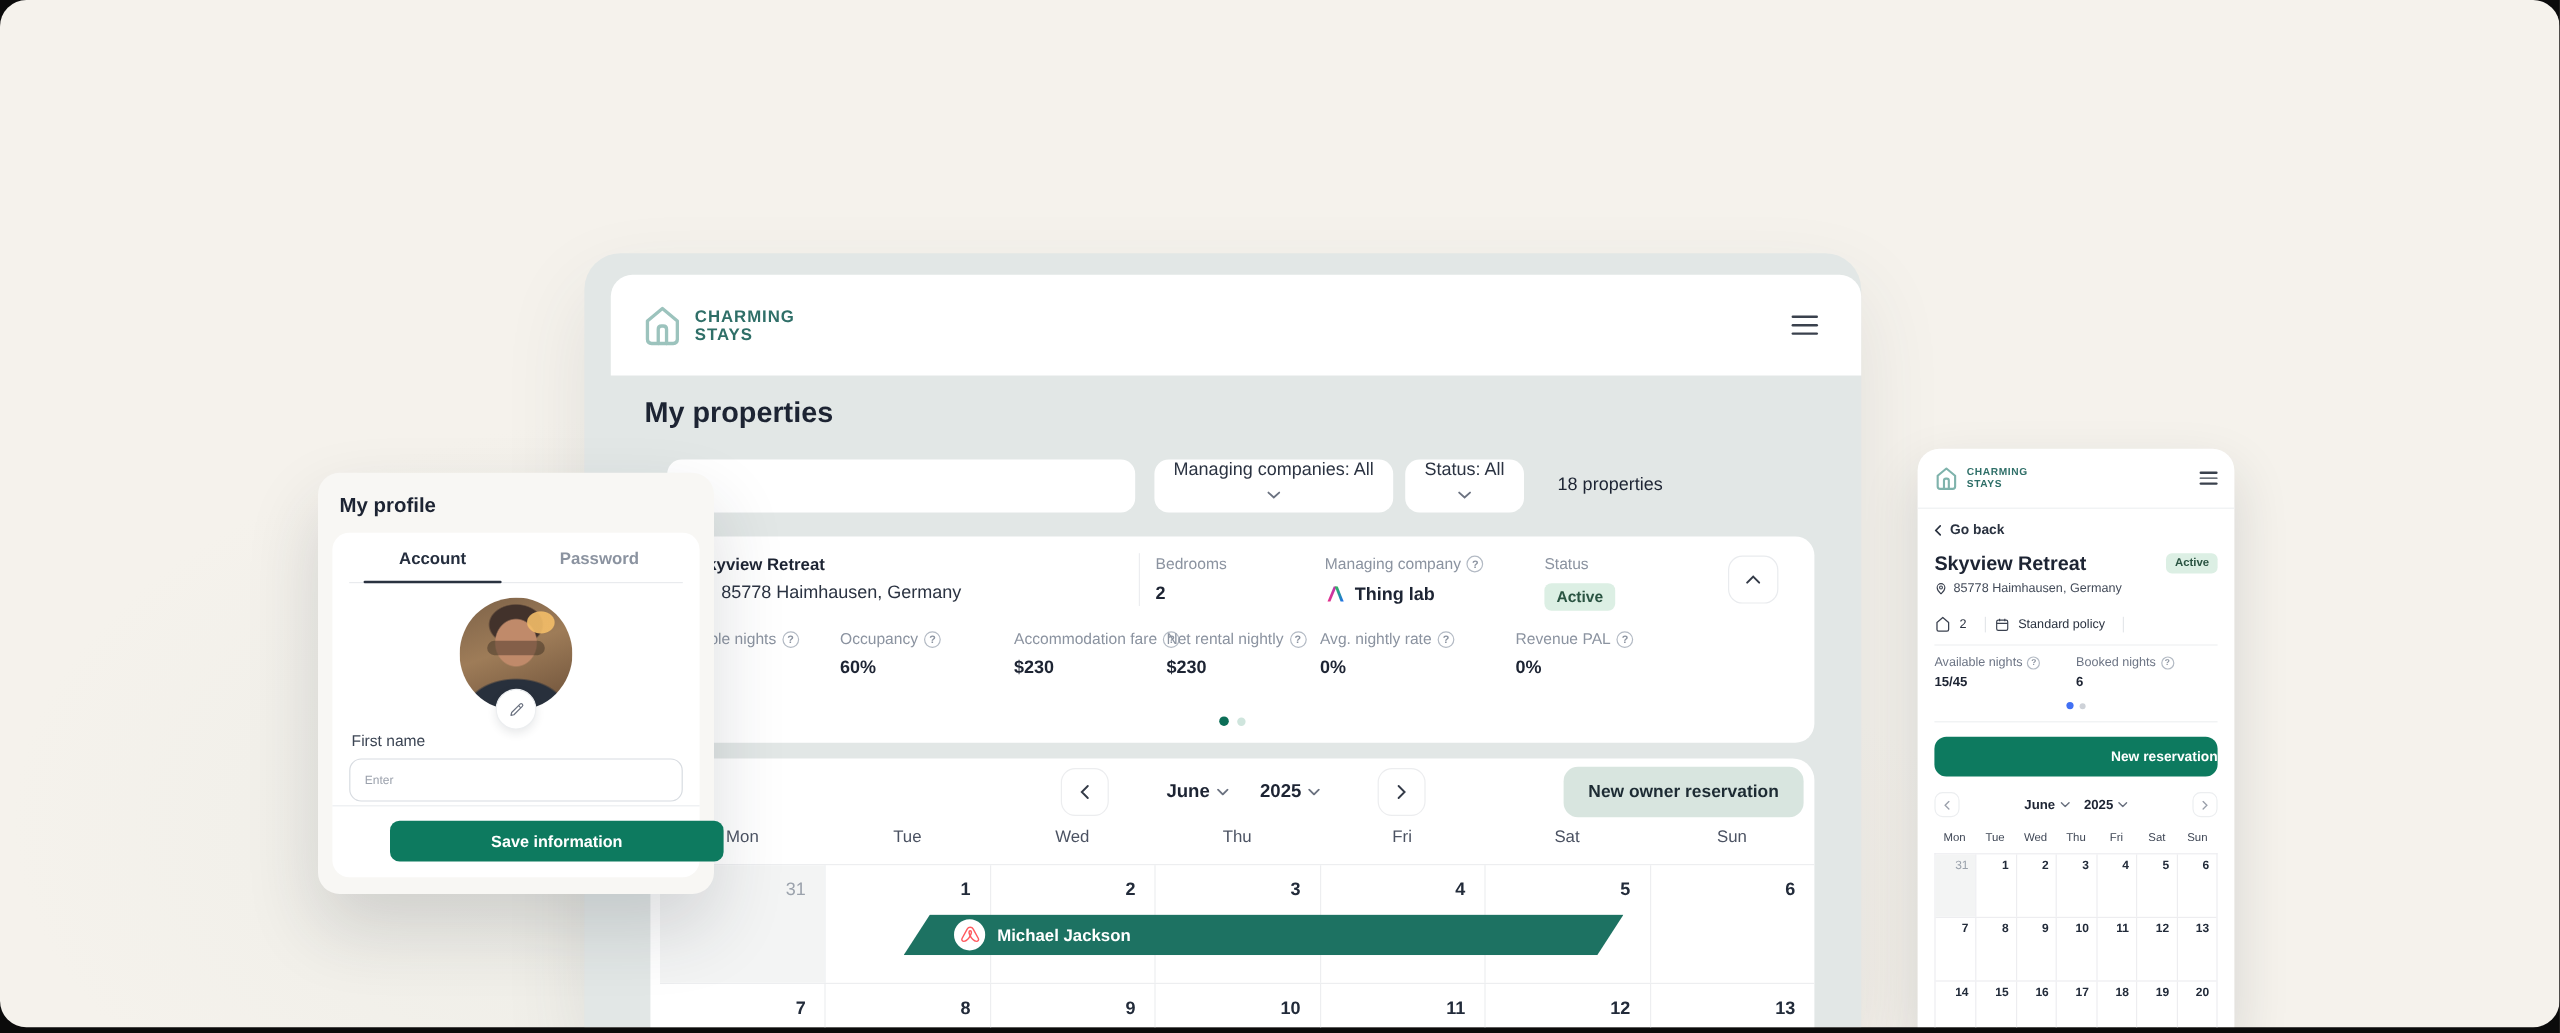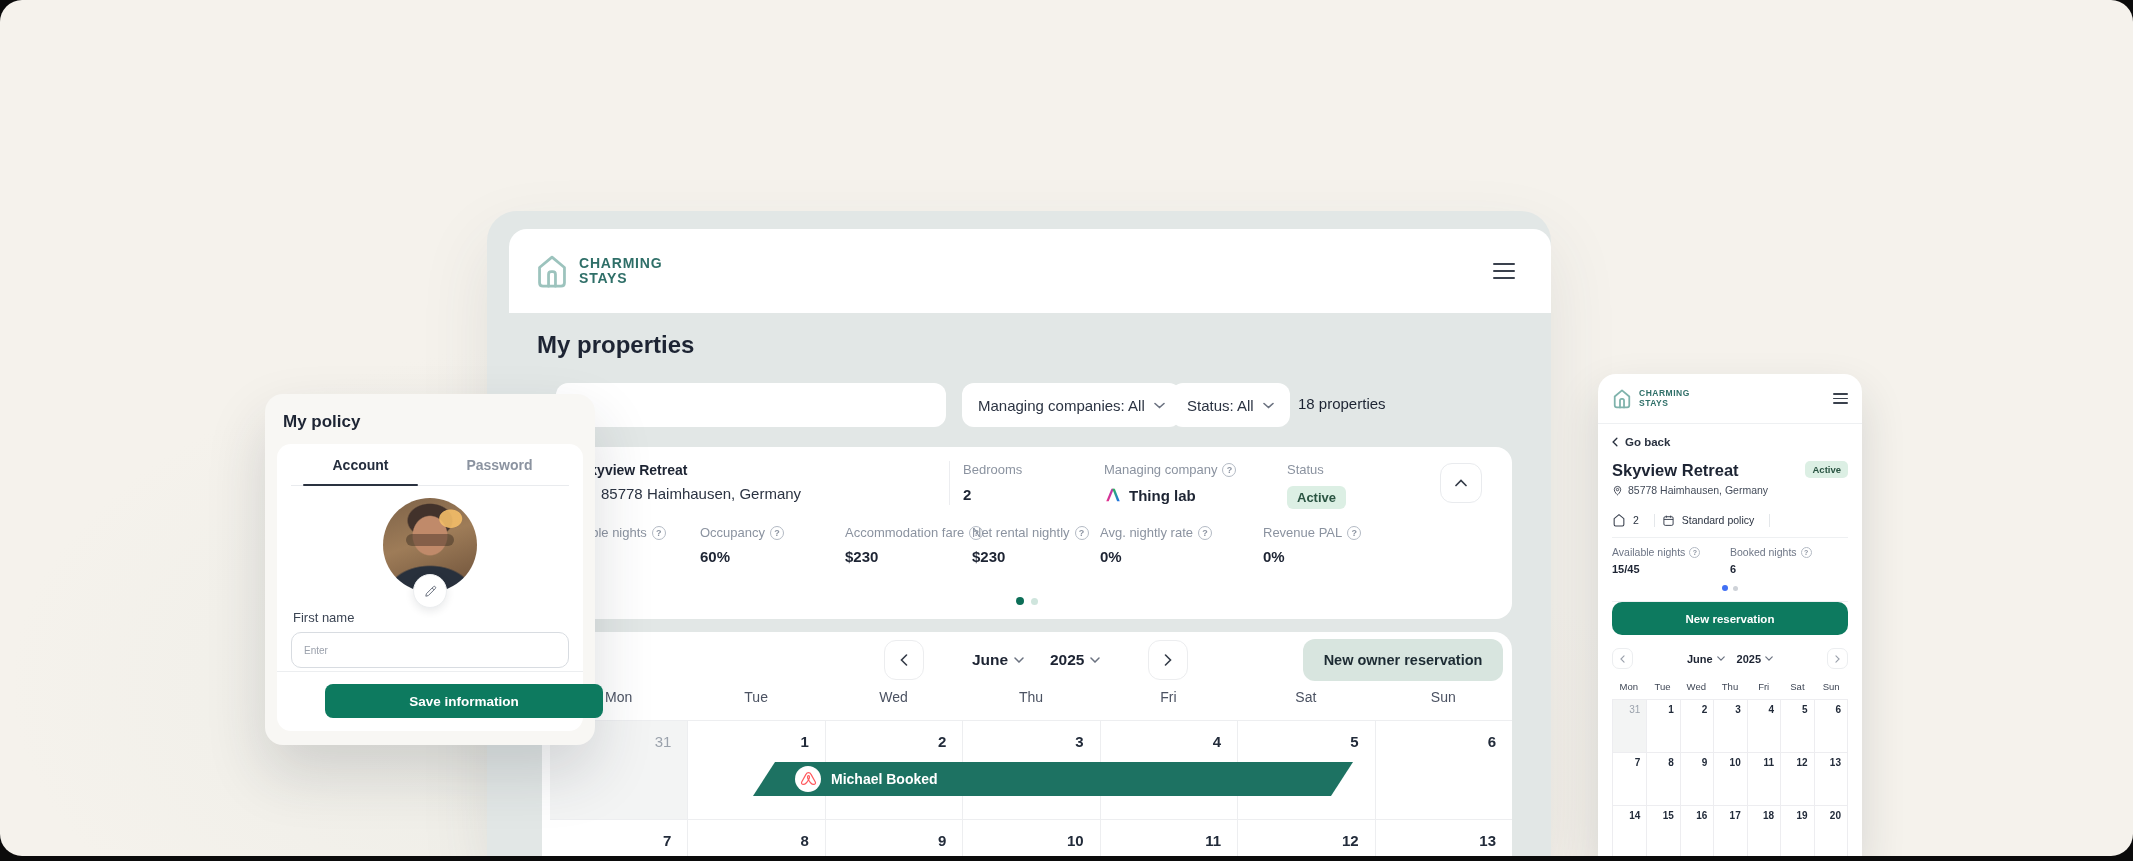--- a/index.html
+++ b/index.html
@@ -22,21 +22,21 @@
            padding:0 36px 0 26px; }
   .logo { display:flex; align-items:center; gap:10px; }
   .logo-txt { color:#2f6f68; font-weight:700; font-size:14px; line-height:15px; letter-spacing:.8px; }
   .burger span { display:block; width:22px; height:2.4px; background:#3a414d; border-radius:2px; margin:4.6px 0; }
   .dtitle { position:absolute; left:50px; top:120px; font-size:24px; font-weight:700; color:#1d2433; }
 
   .frow { position:absolute; left:0; top:172px; width:1064px; height:44px; }
   .search { position:absolute; left:69px; top:0; width:390px; height:44px; background:#fff; border:none;
             border-radius:12px; padding:0 16px; font-size:15px; color:#2b3342; outline:none; }
   .dd { position:absolute; top:0; height:44px; background:#fff; border-radius:12px; display:flex;
-        align-items:center; gap:9px; padding:0 16px; font-size:15px; color:#2b3342; cursor:pointer; }
+        align-items:center; gap:9px; padding:0 16px; font-size:15px; color:#2b3342; cursor:pointer;flex-direction:column; }
   .dd1 { left:475px; } .dd2 { left:684px; }
   .pcount { position:absolute; left:811px; top:12px; font-size:15px; color:#1d2433; }
 
   .pcard { position:absolute; left:55px; top:236px; width:970px; height:172px; background:#fff;
            border-radius:16px; }
   .pname { position:absolute; left:38px; top:15px; font-size:14px; font-weight:700; color:#1d2433; }
   .ploc  { position:absolute; left:36px; top:38px; display:flex; align-items:center; gap:7px;
            font-size:15px; color:#2b3342; }
   .vdiv  { position:absolute; left:407px; top:14px; width:1px; height:44px; background:#ecedf0; }
   .pcol  { position:absolute; top:15px; }
@@ -130,21 +130,21 @@
   .amen { display:flex; align-items:center; gap:7px; margin-top:17px; font-size:10.5px; color:#2a3240; }
   .amen .sep { width:1px; height:13px; background:#e4e7ea; margin-left:8px; }
   .mdiv { height:1px; background:#eef0f2; margin-top:10px; }
   .mstats { display:flex; margin-top:8px; }
   .mstat { width:129px; }
   .mstat .lab { font-size:10.5px; color:#6d7585; display:flex; align-items:center; gap:4px; }
   .mstat .val { font-size:11px; font-weight:700; color:#1d2433; margin-top:5px; }
   .qi.s { width:11px; height:11px; font-size:7px; }
   .mdots { display:flex; gap:5px; justify-content:center; align-items:center; margin-top:10px; }
   .mresbtn { width:100%; height:33px; background:#0d7a5f; color:#fff; border:none; border-radius:10px;
-             font-size:11.5px; font-weight:600; font-family:inherit; margin-top:0; cursor:pointer; }
+             font-size:11.5px; font-weight:600; font-family:inherit; margin-top:12px; cursor:pointer;text-align:right; }
   .mnav { display:flex; align-items:center; justify-content:space-between; margin-top:13px; }
   .mnavbtn { width:21px; height:21px; border:1px solid #eceef0; border-radius:7px; background:#fff;
              display:flex; align-items:center; justify-content:center; cursor:pointer; }
   .mmy { display:flex; gap:12px; font-size:11px; font-weight:600; color:#1d2433; }
   .mmy span { display:inline-flex; align-items:center; gap:4px; cursor:pointer; }
   .mdayhead { display:grid; grid-template-columns:repeat(7,1fr); margin-top:12px; }
   .mdayhead span { text-align:center; font-size:9.5px; color:#3e4655; }
   .mgrid { margin-top:7px; border:1px solid #ededf0; border-bottom:none; }
   .mrow { display:grid; grid-template-columns:repeat(7,1fr); height:53px; border-bottom:1px solid #ededf0; }
   .mc { border-left:1px solid #ededf0; display:flex; justify-content:flex-end; align-items:flex-start;
@@ -403,27 +403,27 @@
         </div>
       </div>
 
       <div class="resbar">
         <span class="src">
           <svg width="17" height="17" viewBox="0 0 24 24" fill="none" stroke="#ff5a5f" stroke-width="1.7" stroke-linecap="round">
             <path d="M4.6 19c-2 0-3-1.6-2.2-3.4L8.6 4.4C9.3 3 10.5 2.3 12 2.3s2.7.7 3.4 2.1l6.2 11.2c.8 1.8-.2 3.4-2.2 3.4-1.6 0-3.2-1-4.5-2.4-1.2-1.3-2.2-2.7-2.9-4.1-.7 1.4-1.7 2.8-2.9 4.1C7.8 18 6.2 19 4.6 19z"></path>
             <path d="M12 12.5c-.9-1.8-1.4-3.1-1.4-4.2 0-1 .6-1.7 1.4-1.7s1.4.7 1.4 1.7c0 1.1-.5 2.4-1.4 4.2z"></path>
           </svg>
         </span>
-        <span class="guest">Michael Booked</span>
+        <span class="guest">Michael Jackson</span>
       </div>
     </div>
   </div>
 
   <div class="modal">
-    <div class="mtitle">My policy</div>
+    <div class="mtitle">My profile</div>
     <div class="icard">
       <div class="tabs">
         <div class="tab active">Account</div>
         <div class="tab">Password</div>
       </div>
       <div class="avatar"></div>
       <div class="editbtn">
         <span>
           <svg width="15" height="15" viewBox="0 0 24 24" fill="none" stroke="#6b7280" stroke-width="1.6" stroke-linejoin="round">
                 <path d="M4.5 19.5l.9-3.9L16.6 4.4a2.1 2.1 0 0 1 3 3L8.4 18.6l-3.9.9z"></path>

